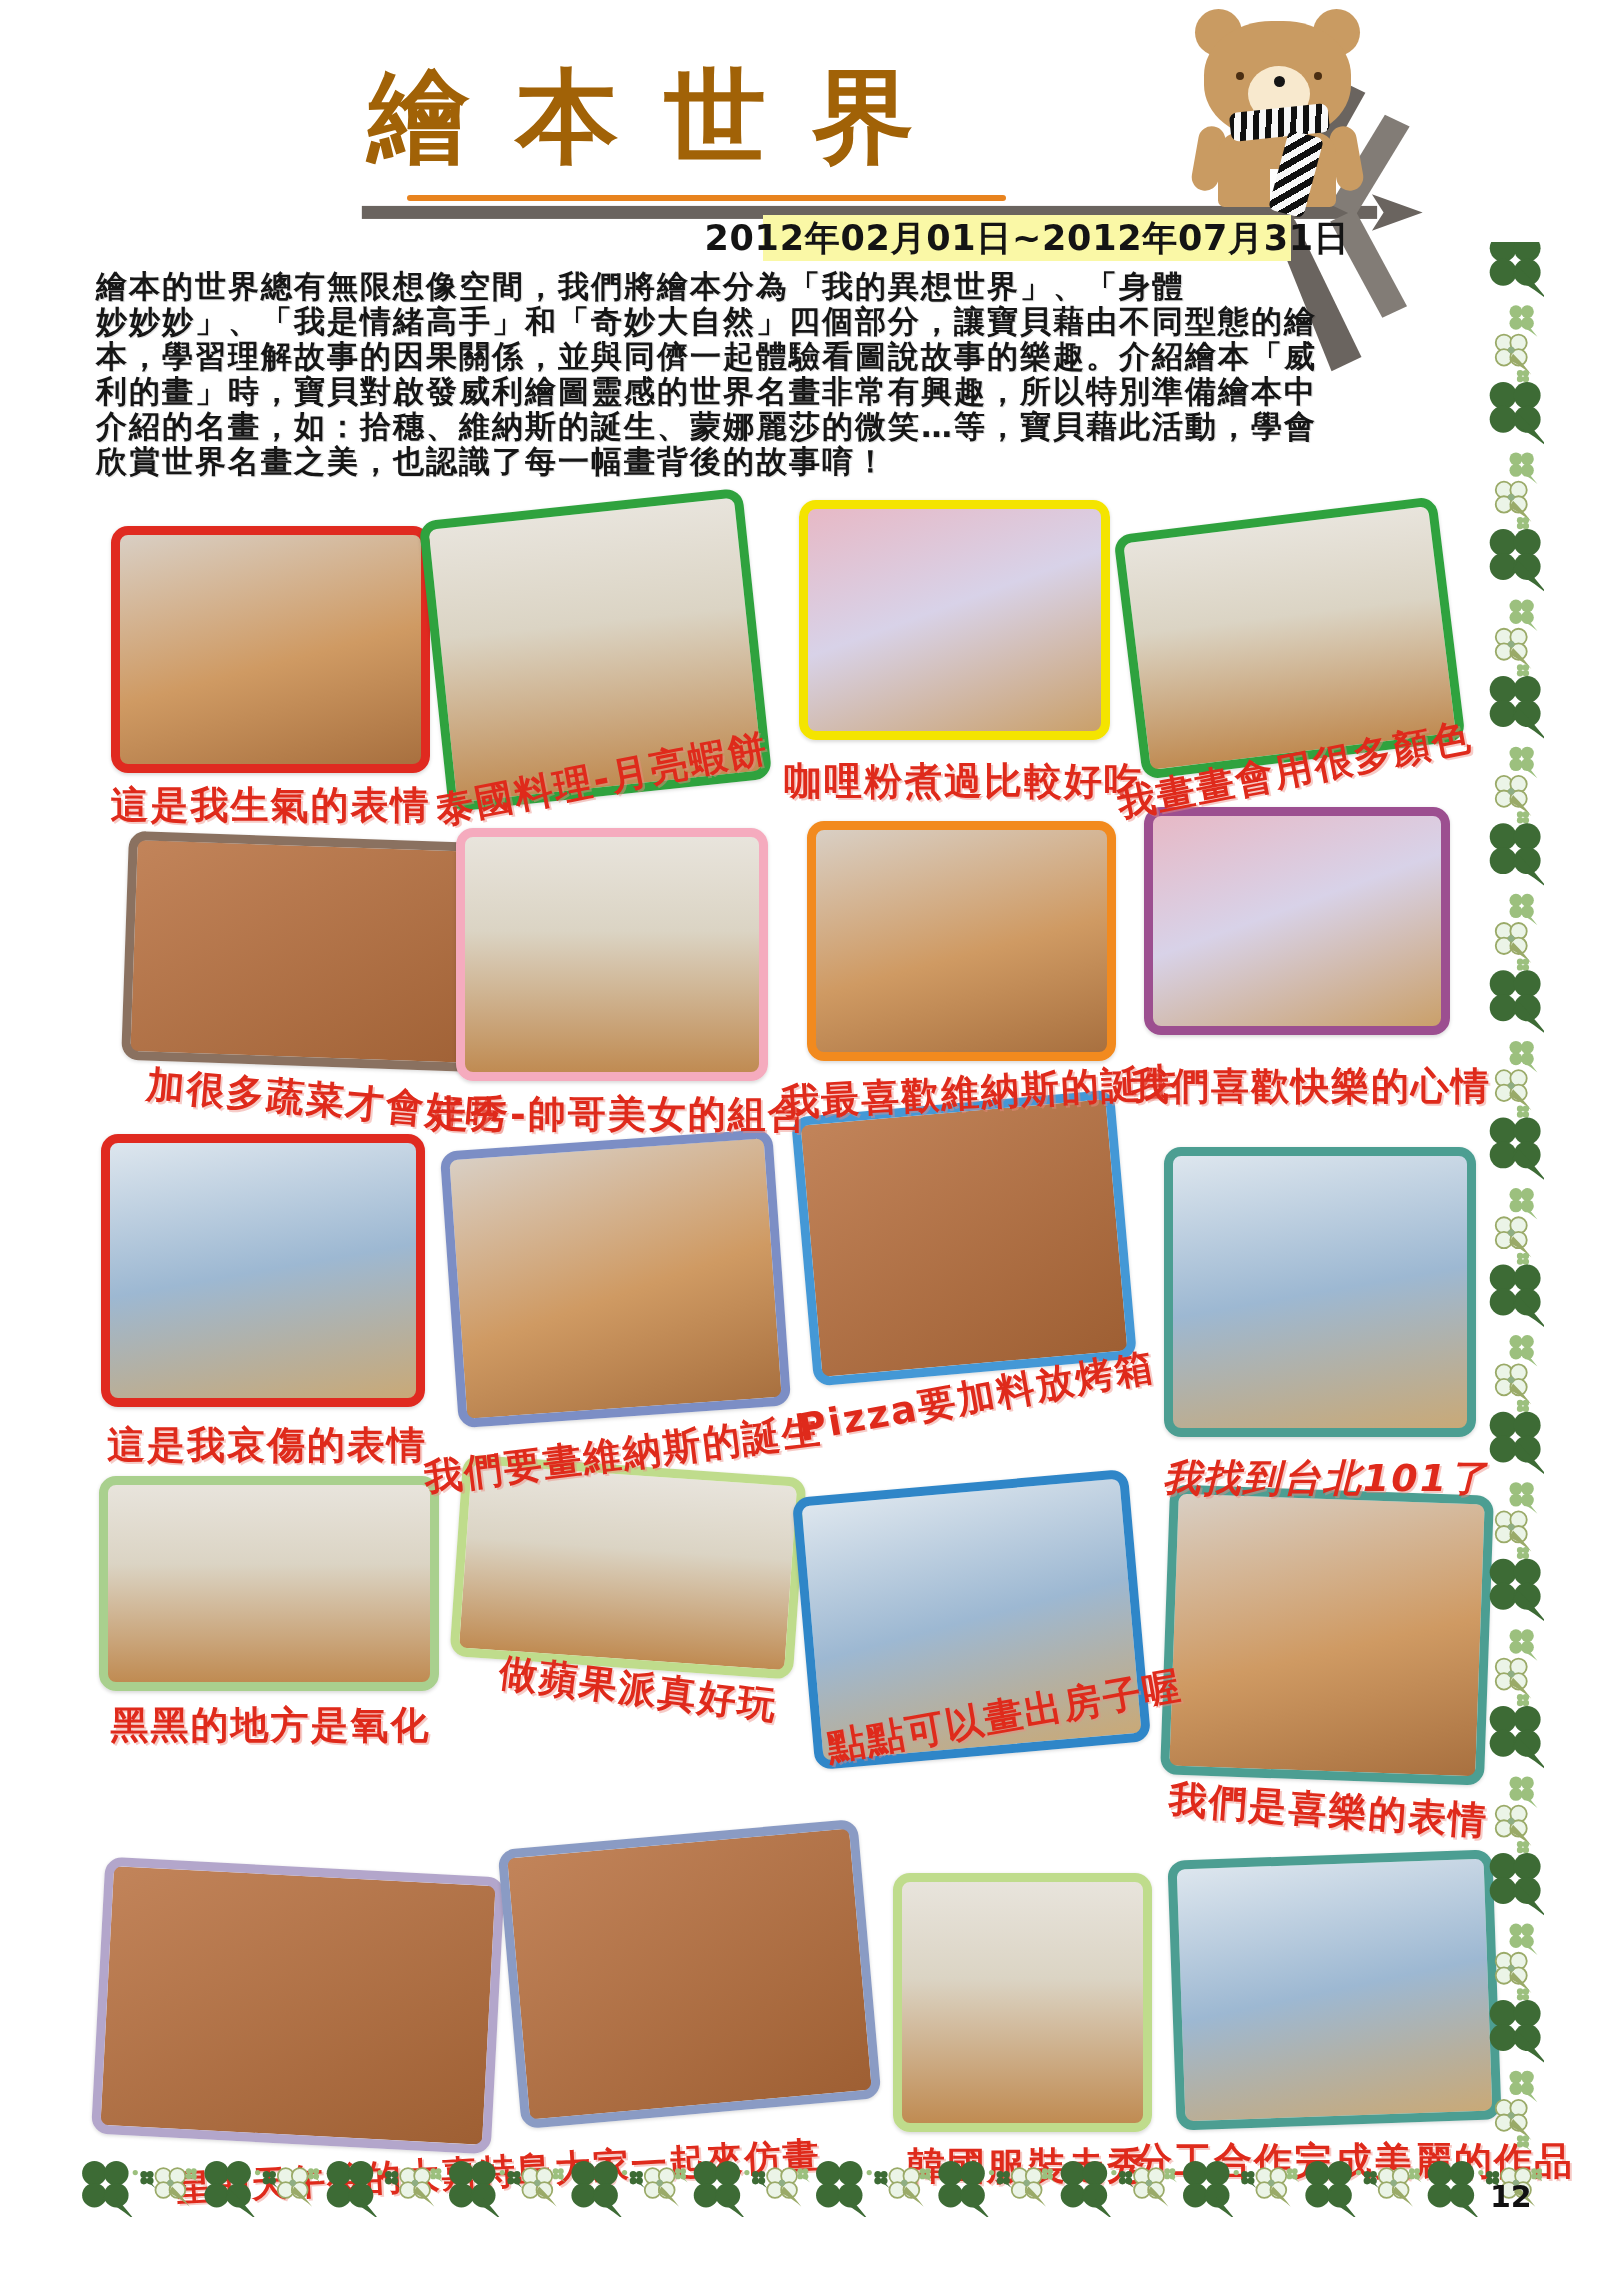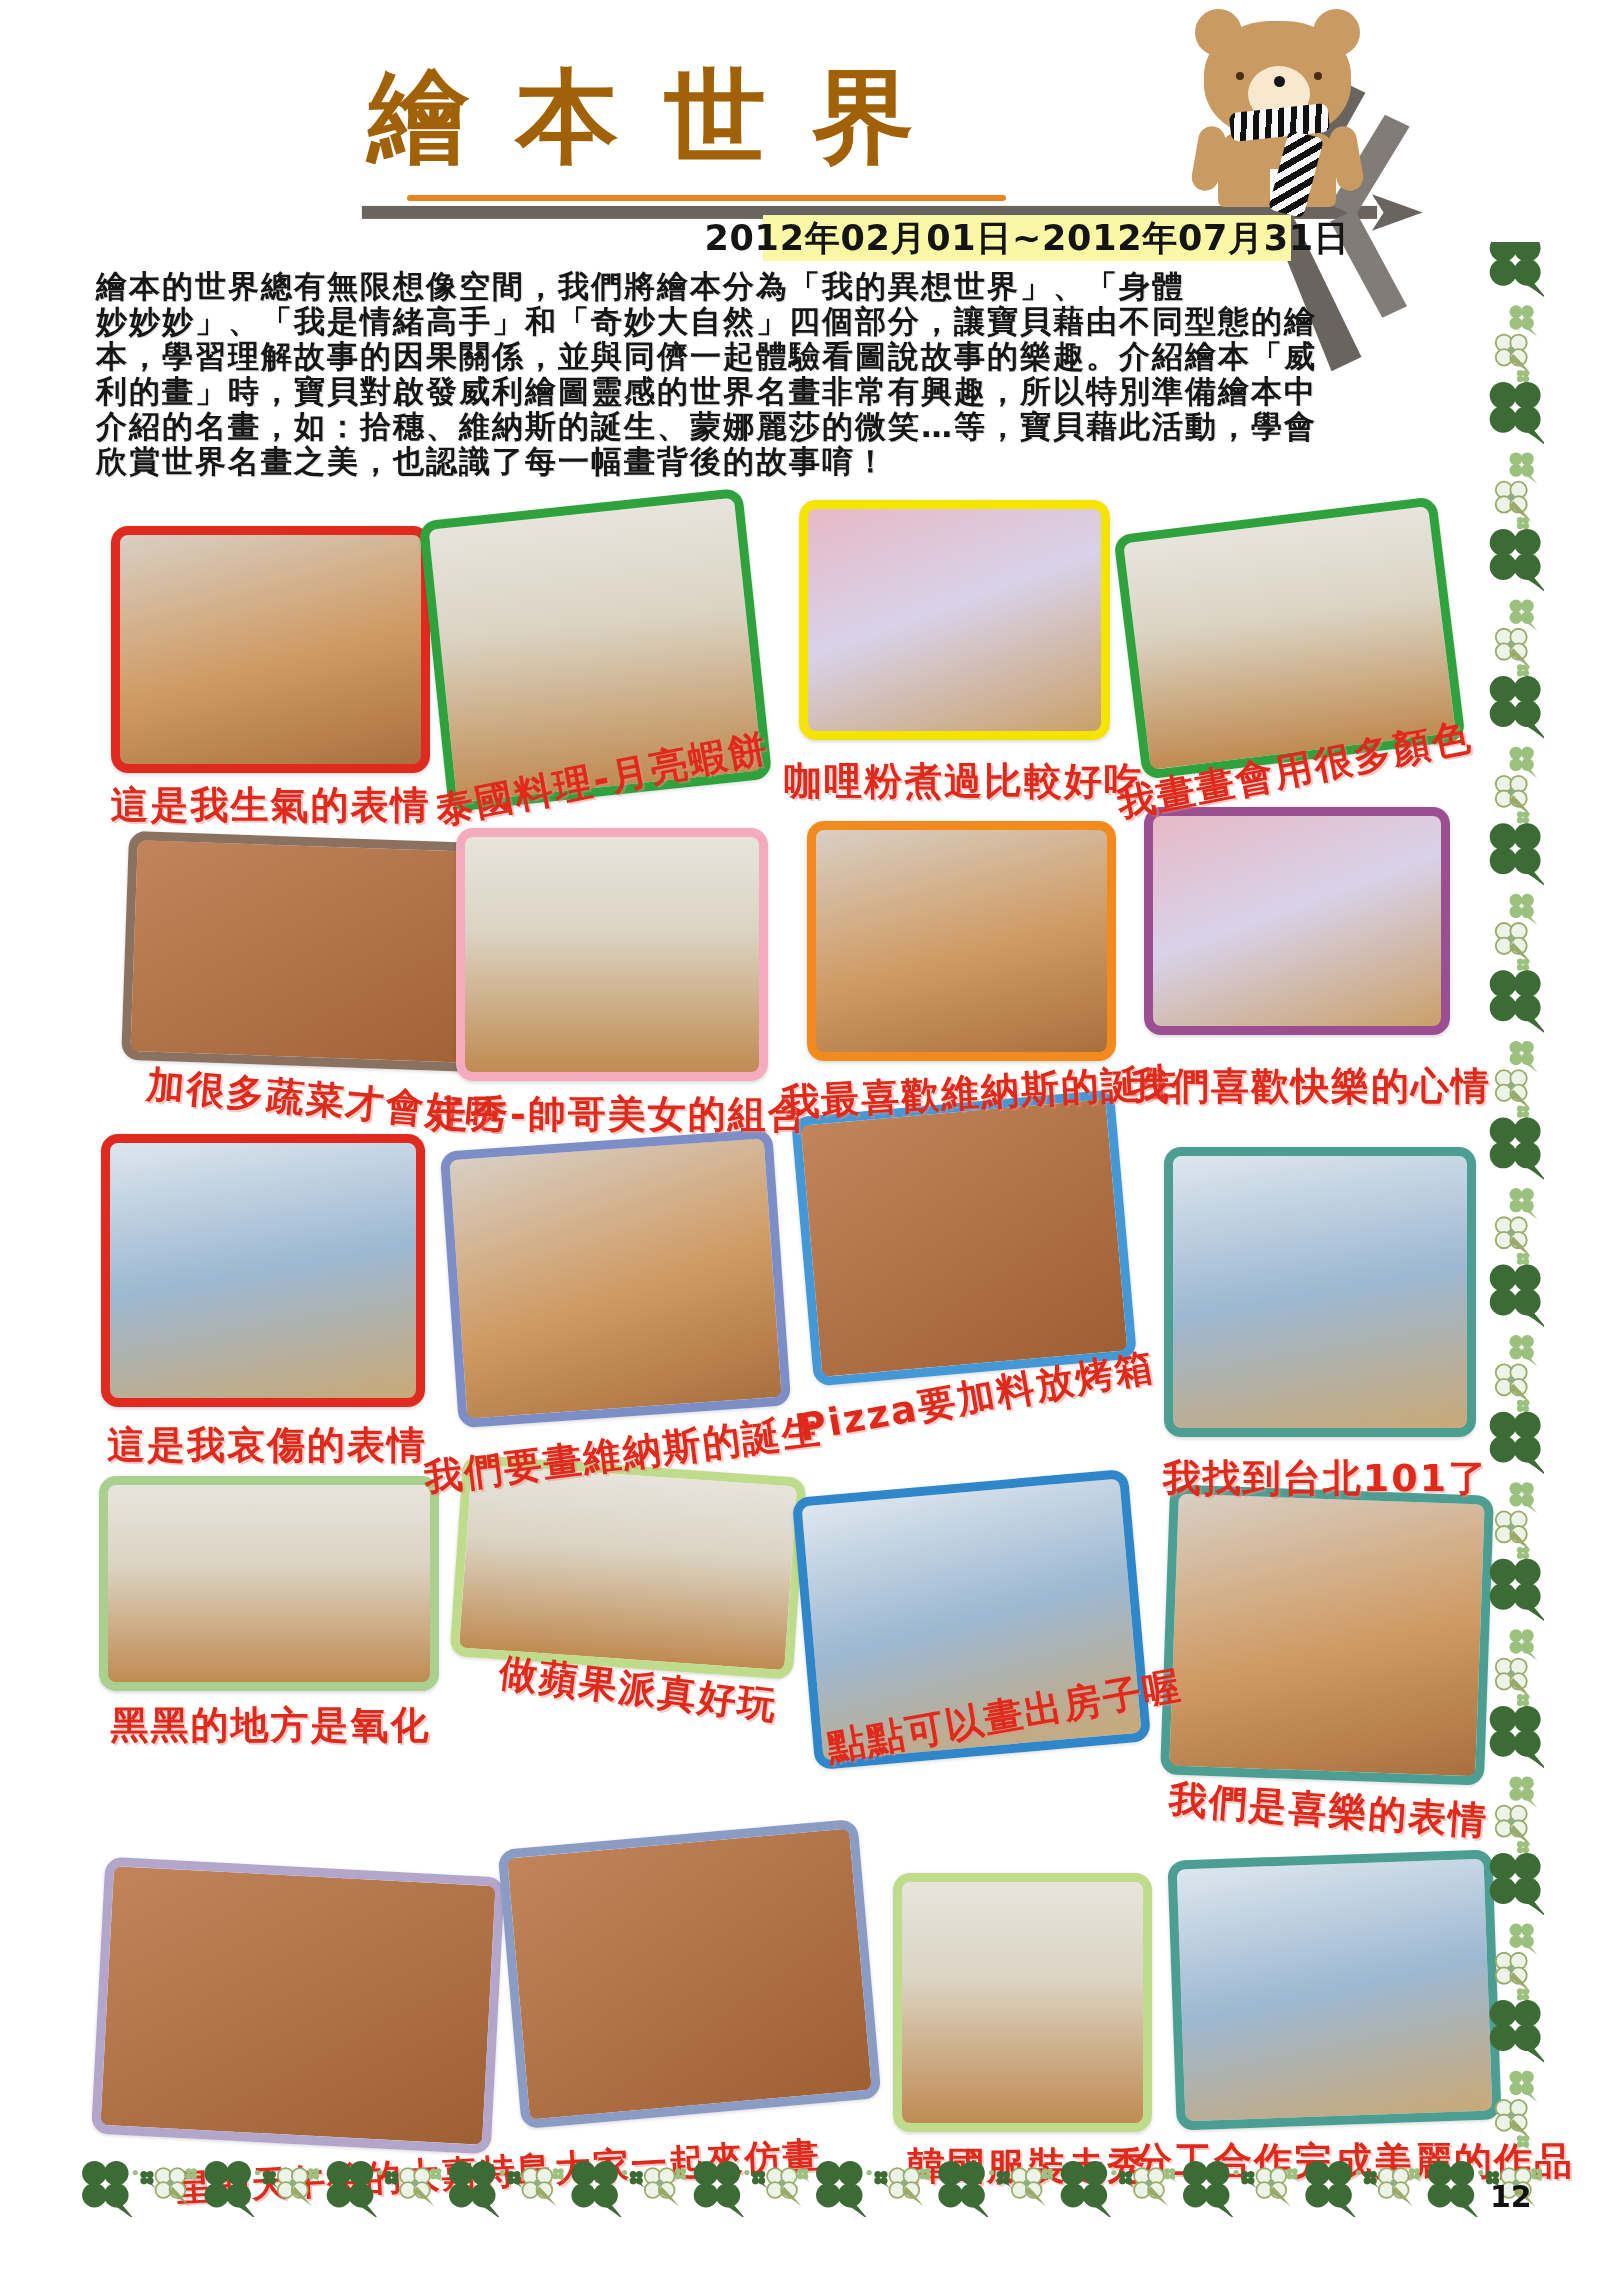--- a/index.html
+++ b/index.html
@@ -82,21 +82,21 @@
   .cap1{left:420px;top:754px;width:364px;transform:rotate(-11deg);}
   .cap2{left:784px;top:756px;width:345px;}
   .cap3{left:1106px;top:745px;width:377px;transform:rotate(-11deg);}
   .cap4{left:111px;top:1075px;width:430px;transform:rotate(5deg);}
   .cap5{left:430px;top:1089px;width:377px;}
   .cap6{left:776px;top:1067px;width:410px;transform:rotate(-3deg);}
   .cap7{left:1131px;top:1061px;width:338px;}
   .cap8{left:98px;top:1420px;width:338px;}
   .cap9{left:423px;top:1429px;width:397px;transform:rotate(-7deg);}
   .cap10{left:791px;top:1372px;width:371px;transform:rotate(-10deg);}
-  .cap11{left:1153px;top:1453px;width:345px;}
+  .cap11{left:1153px;top:1453px;width:345px;font-style:italic;}
   .cap12{left:98px;top:1700px;width:345px;}
   .cap13{left:450px;top:1664px;width:377px;transform:rotate(7deg);}
   .cap14{left:806px;top:1691px;width:397px;transform:rotate(-10deg);}
   .cap15{left:1151px;top:1785px;width:355px;transform:rotate(4deg);}
   .cap16{left:91px;top:2148px;width:814px;transform:rotate(-3deg);font-size:36px;}
   .cap18{left:897px;top:2141px;width:260px;}
   .cap19{left:1134px;top:2136px;width:396px;}
 
   
   .clover-col{position:absolute;left:1485px;top:242px;}

